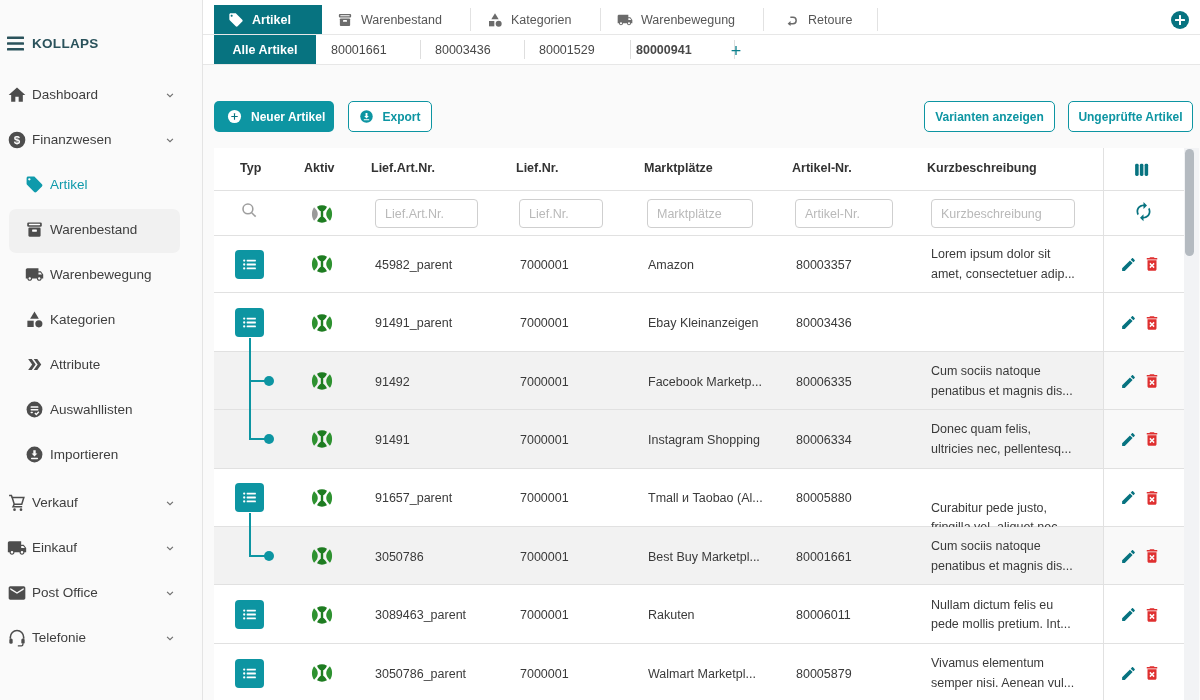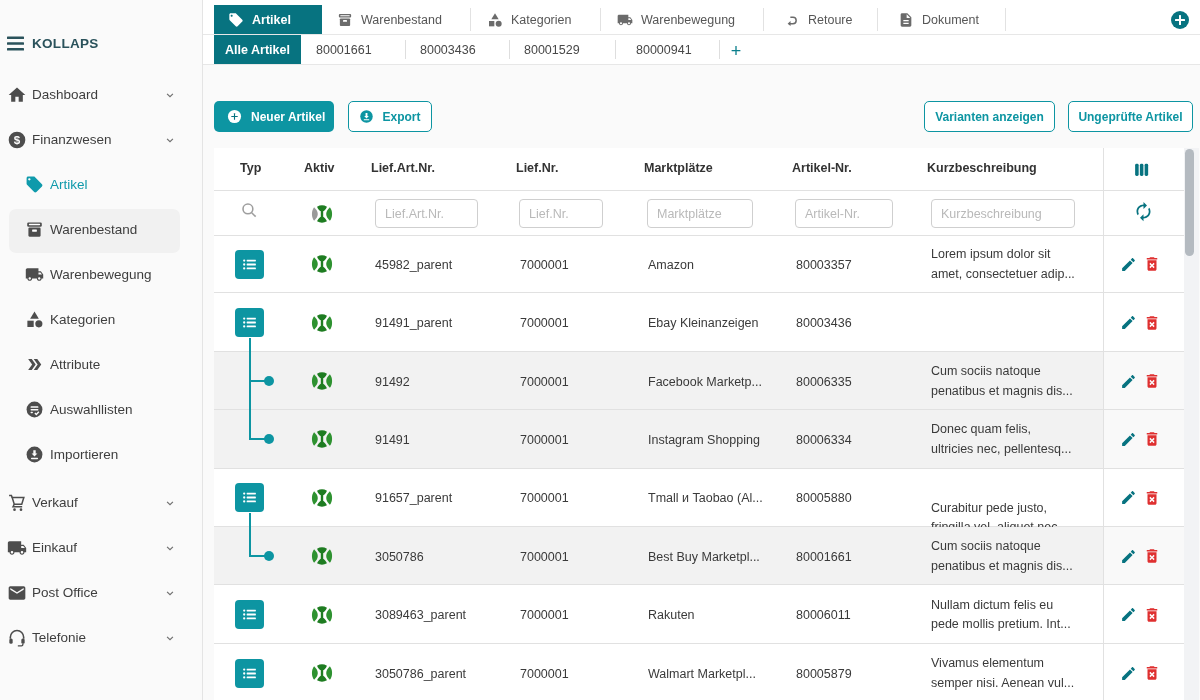--- a/index.html
+++ b/index.html
@@ -257,41 +257,33 @@
       </div>
       <div class="t1 sep" style="width:114px;padding-left:21px;">
         <span class="tic">
           <svg width="16" height="16" viewBox="0 0 24 24">
             <path fill="none" stroke="#6b6b6b" stroke-width="2.2" d="M8 17.5h5.5a4.75 4.75 0 0 0 0-9.5H9.5"></path>
             <path fill="#6b6b6b" d="M9.8 13.6l-4.4 3.9 4.4 3.4z"></path>
           </svg>
         </span>
         <span class="tx">Retoure</span>
       </div>
-      <div class="t1 sep" style="width:128px;padding-left:21px;">
-        <span class="tic">
-          <svg width="16" height="16" viewBox="0 0 24 24">
-            <path fill="#6b6b6b" d="M14 2H6c-1.1 0-2 .9-2 2v16c0 1.1.9 2 2 2h12c1.1 0 2-.9 2-2V8l-6-6zm2 16H8v-2h8v2zm0-4H8v-2h8v2zm-3-5V3.5L18.5 9H13z"></path>
-          </svg>
-        </span>
-        <span class="tx">Dokument</span>
-      </div>
       <div class="t1 sep" style="flex:1"></div>
     </div>
 <svg id="addc" viewBox="0 0 18 18">
       <circle cx="9" cy="9" r="9" fill="#077380"></circle>
       <rect x="4" y="8" width="10" height="2" rx="0.5" fill="#fff"></rect>
       <rect x="8" y="4" width="2" height="10" rx="0.5" fill="#fff"></rect>
     </svg>
 <div id="tabs2">
-      <div class="t2 on" style="width:87px;">Alle Artikel</div>
+      <div class="t2 on" style="width:102px;">Alle Artikel</div>
       <div class="t2" style="width:104px;padding-left:15px;">80001661</div>
       <div class="t2 sep" style="width:104px;padding-left:15px;">80003436</div>
       <div class="t2 sep" style="width:106px;padding-left:15px;">80001529</div>
-      <div class="t2 sep" style="width:104px;padding-left:21px;">80000941</div>
+      <div class="t2 sep" style="width:104px;padding-left:6px;font-weight:bold;">80000941</div>
       <div class="t2 sep" style="width:20px;padding-left:15px;"></div>
     </div>
 <div id="plus2">+</div>
 <div id="content">
   <div id="btns">
         <div class="btn bp" style="left:11px;width:120px;padding-left:13px;"><span style="display:flex;margin-right:9px;">
             <svg width="15" height="15" viewBox="0 0 24 24">
               <circle cx="12" cy="12" r="10.5" fill="#fff"></circle>
               <rect x="6.8" y="11.1" width="10.4" height="1.8" rx="0.4" fill="#077380"></rect>
               <rect x="11.1" y="6.8" width="1.8" height="10.4" rx="0.4" fill="#077380"></rect>

